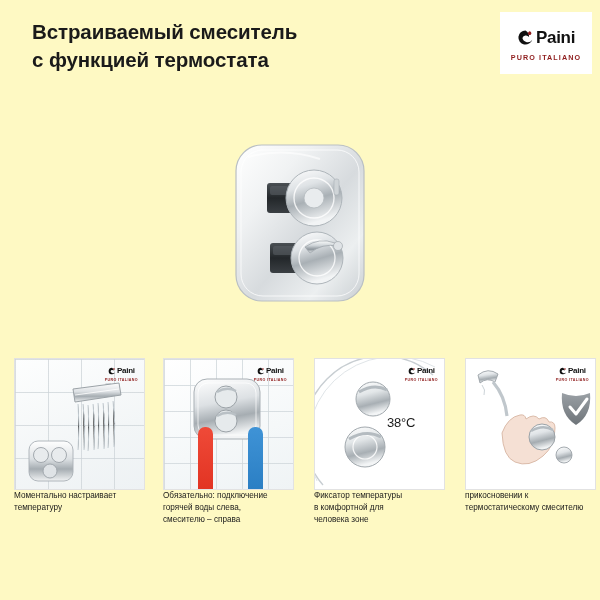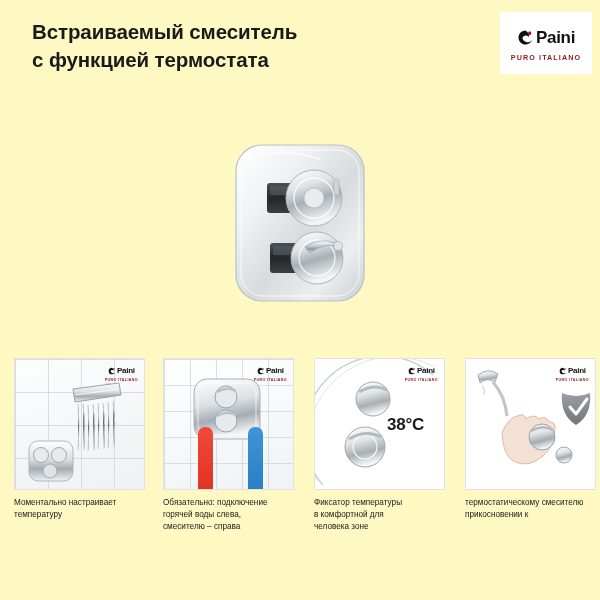--- a/index.html
+++ b/index.html
@@ -98,21 +98,20 @@
   }
   .feature:first-child { padding-left: 14px; }
   .feature-img {
     position: relative;
     width: 131px; height: 132px;
     border: 1px solid #e2e2e2;
     background: #fdfdfd;
     overflow: hidden;
   }
   .feature-caption {
-    margin-top: 7px;
     width: 136px;
     font-size: 8.2px;
     line-height: 1.45;
     color: #1a1a1a;
   }
   .mini-logo {
     position: absolute;
     right: 6px; top: 5px;
     display: flex;
     flex-direction: column;
@@ -148,22 +147,22 @@
     position: absolute;
     bottom: 0;
     width: 15px; height: 62px;
     border-radius: 7px 7px 0 0;
   }
   .strip.hot { left: 34px; background: linear-gradient(180deg,#ef4a38,#e23423); }
   .strip.cold { left: 84px; background: linear-gradient(180deg,#3f93d6,#2b7fc4); }
 
   .temp-label {
     position: absolute;
-    font-size: 17px;
-    font-weight: bold;
+    font-size: 13px;
+    font-weight: normal;
     color: #1b1b1b;
     letter-spacing: -0.2px;
   }
 
   svg { overflow: visible; }
 </style>
 </head>
 <body>
 
 <div class="page">
@@ -418,19 +417,19 @@
                 <path d="M12 2a10 10 0 1 0 9.5 13 7.6 7.6 0 0 1-13.9-2.2A5.4 5.4 0 0 1 17 11.4 10 10 0 0 0 12 2z" fill="#111"></path>
                 <path d="M19.6 4.2a2.4 2.4 0 1 1-3.4 3.4 2.4 2.4 0 0 1 3.4-3.4z" fill="#8f1d1d"></path>
               </svg>
             </span>
             <span class="logo-word">Paini</span>
           </div>
           <div class="logo-sub">PURO ITALIANO</div>
         </div>
       </div>
       <div class="feature-caption">
+        <div>прикосновении к</div>
         <div>термостатическому смесителю</div>
-        <div>прикосновении к</div>
       </div>
     </div>
 
   </div>
 </div>
 
 </body></html>

